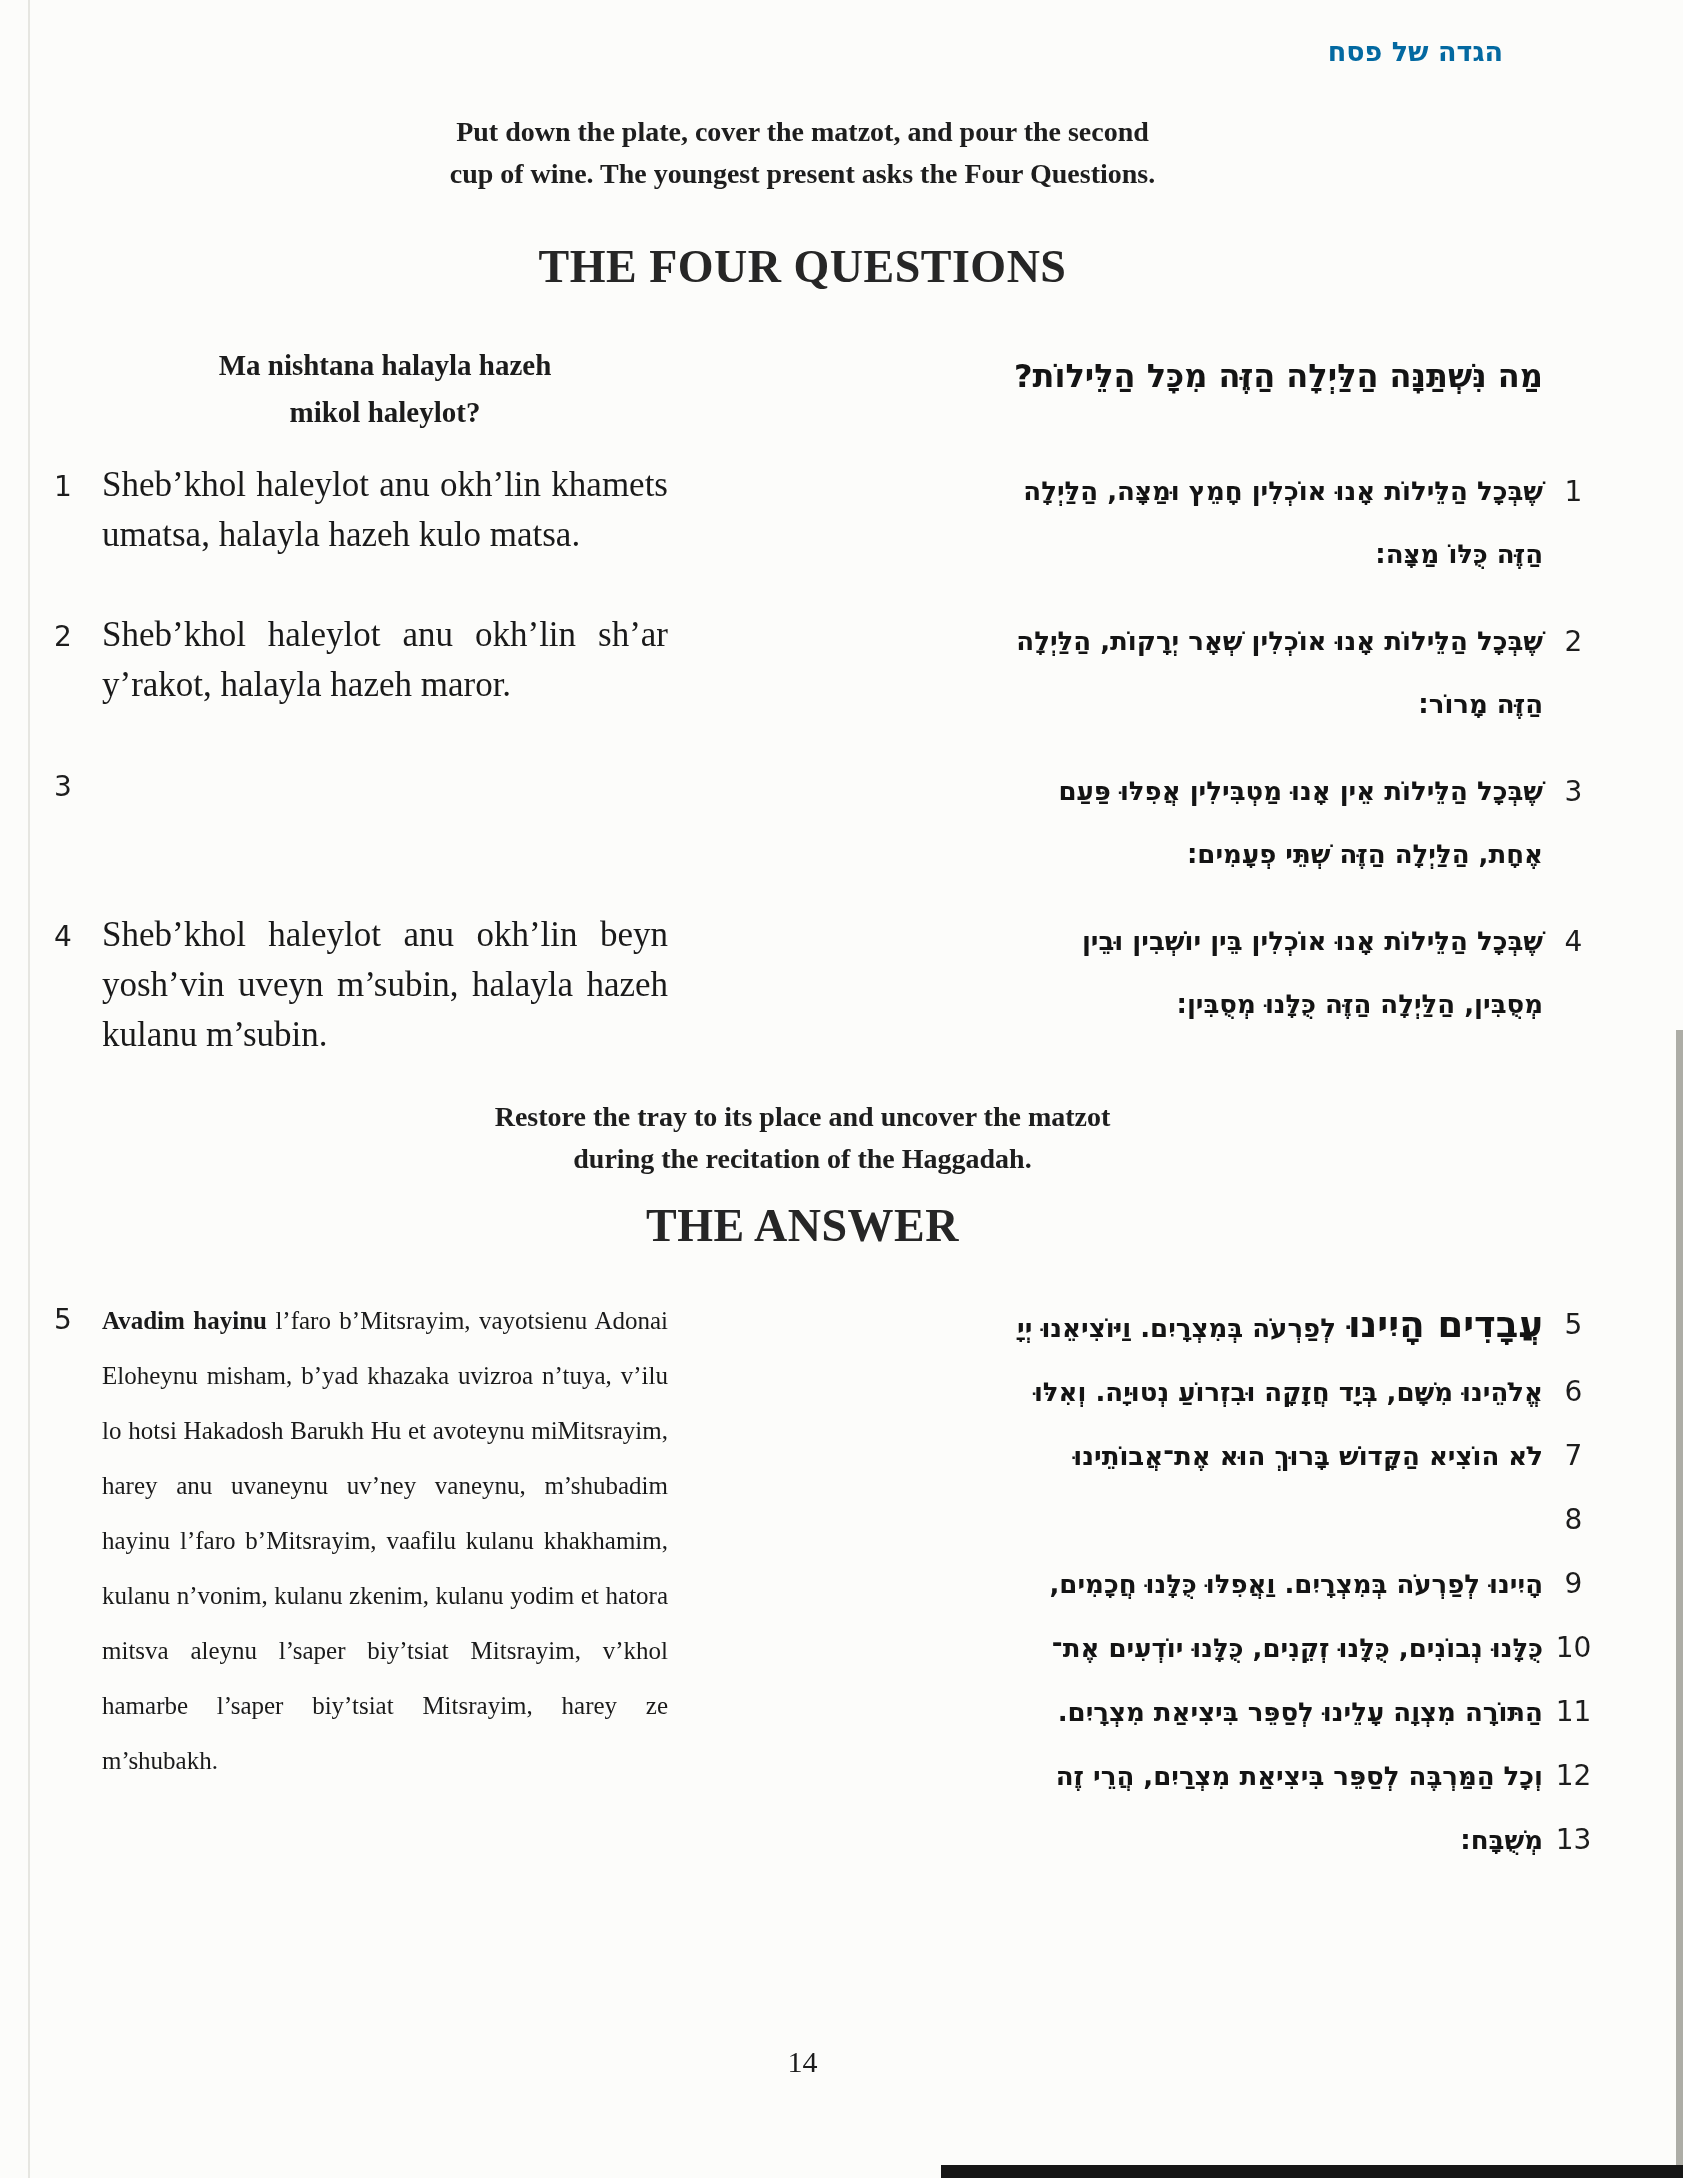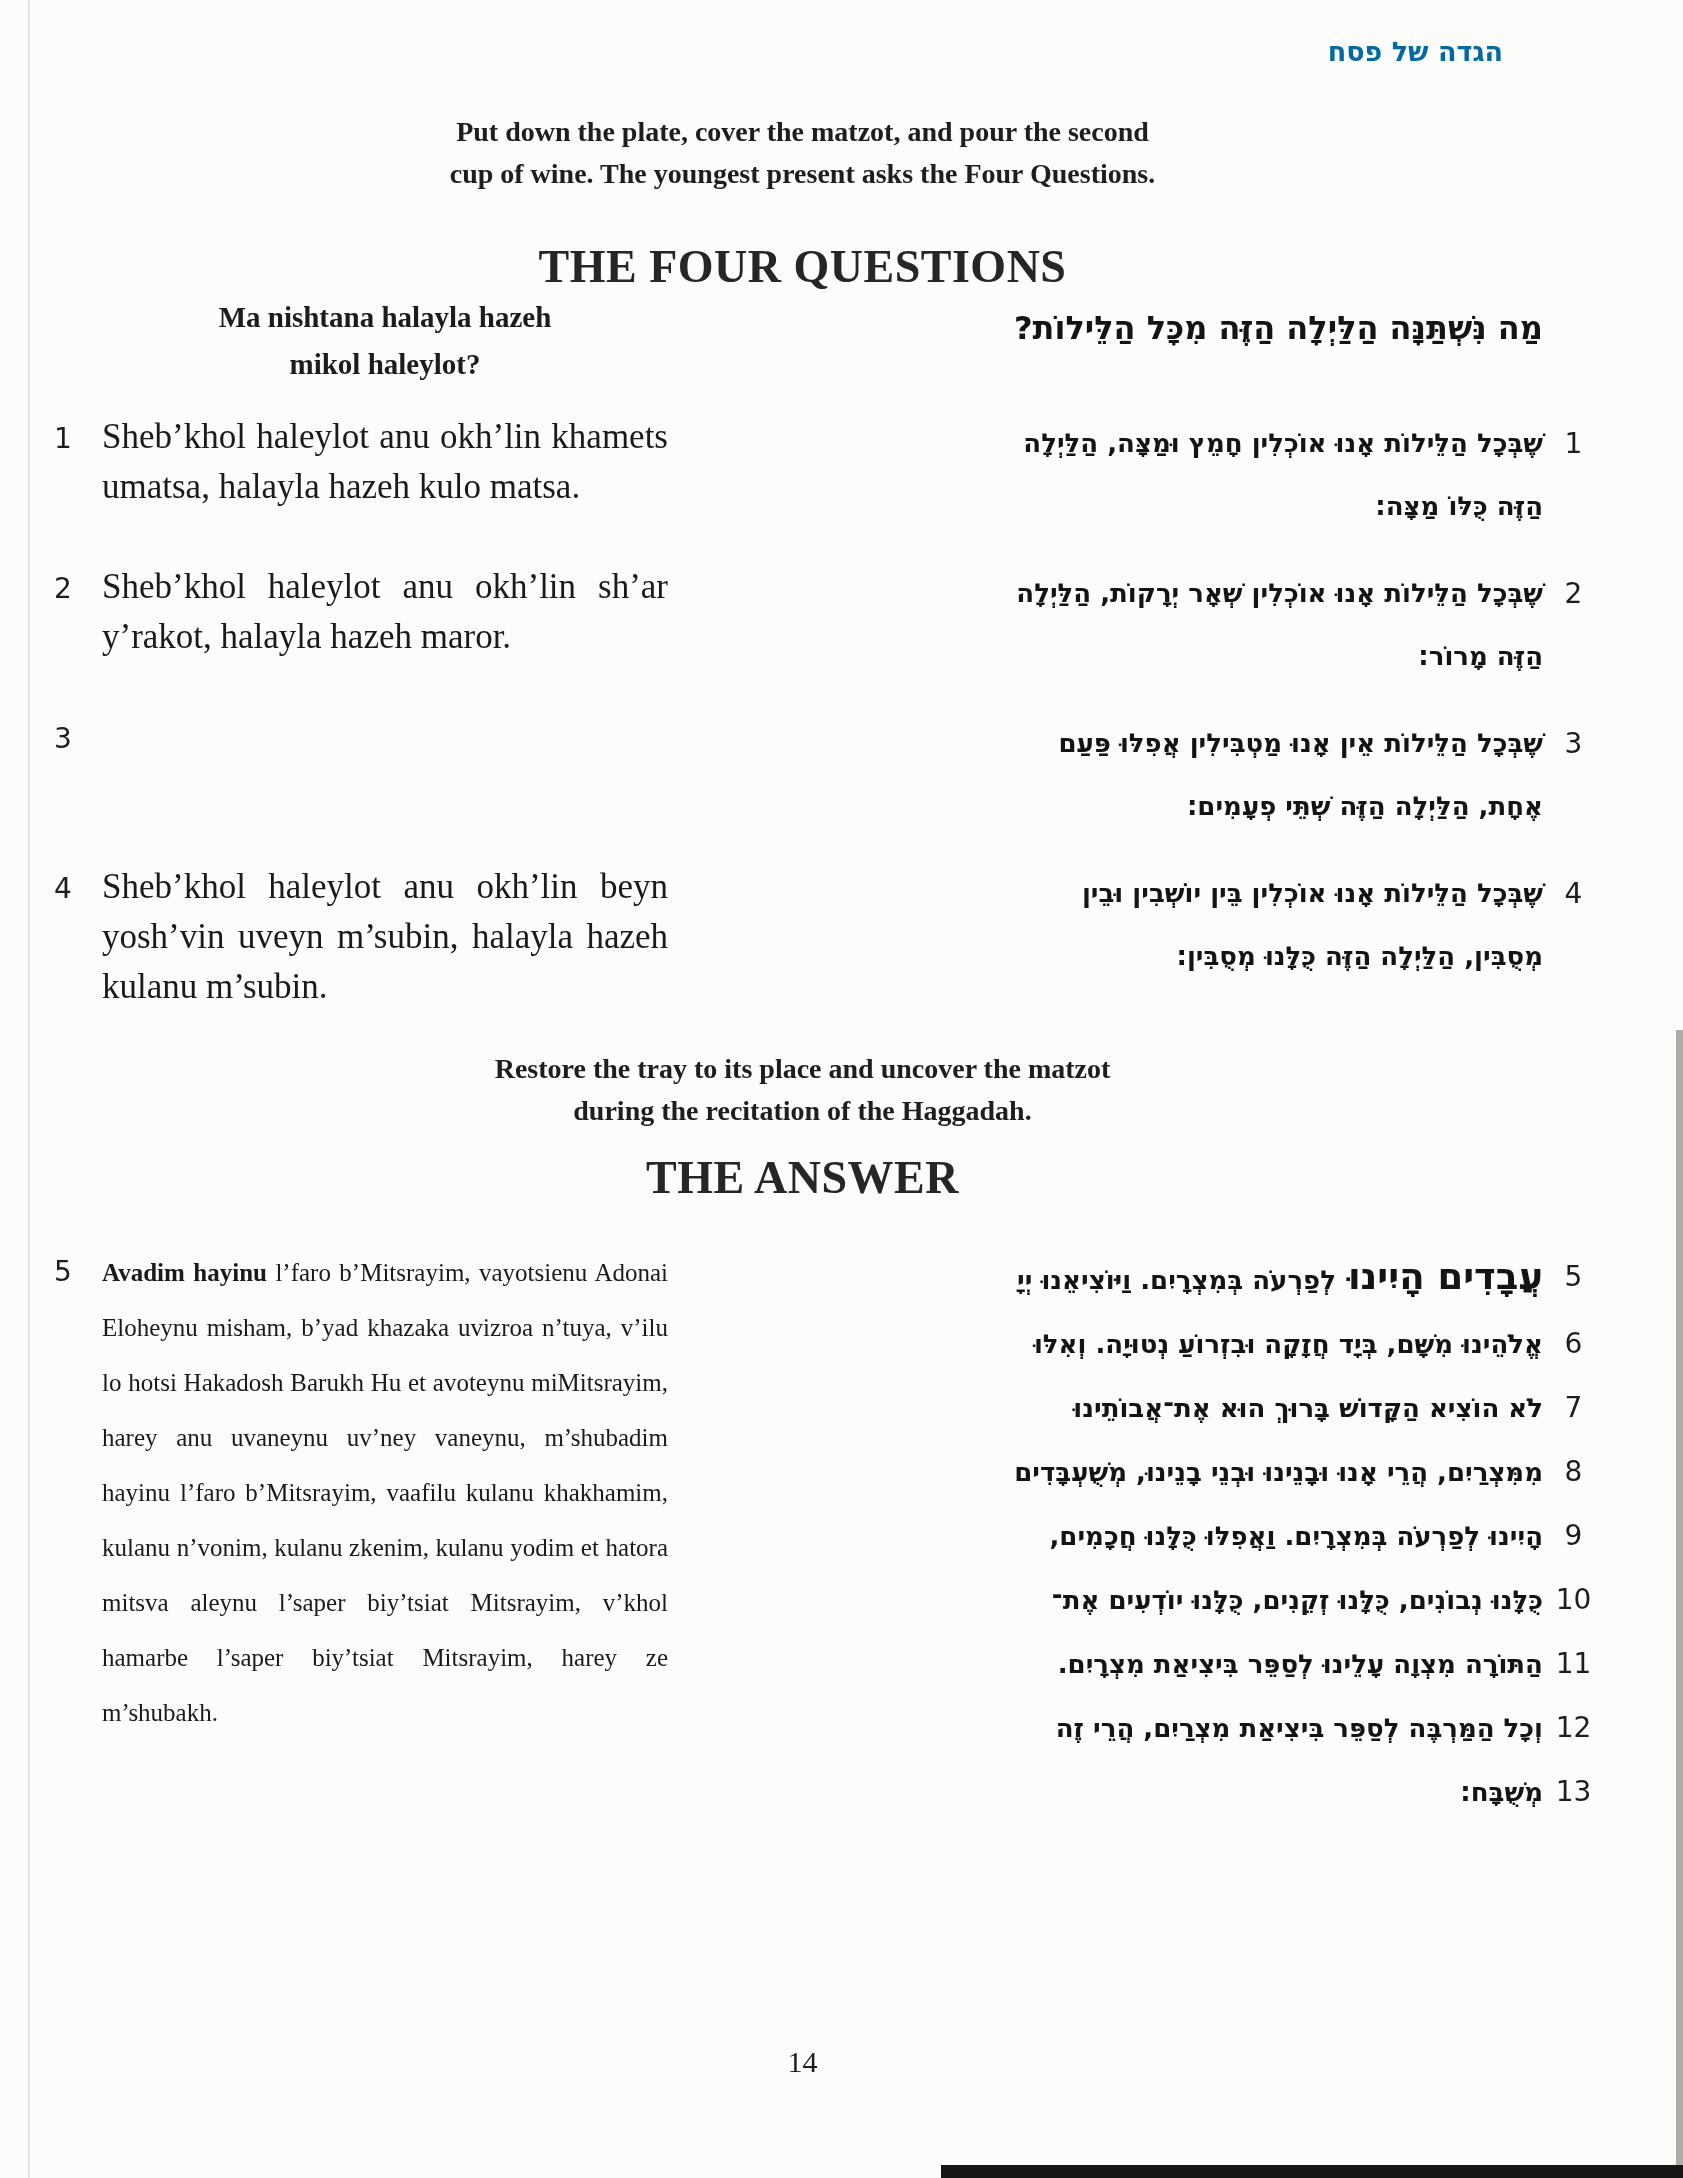--- a/index.html
+++ b/index.html
@@ -20,21 +20,21 @@
     position:absolute;top:36px;right:180px;
     font-family:"DejaVu Sans",sans-serif;font-weight:bold;font-size:27px;color:#0369a1;
   }
 
   .content{position:absolute;left:54px;right:79px;top:111px;}
 
   .centered{text-align:center;padding-right:53px;}
   .instr{font-weight:bold;font-size:28px;line-height:42px;color:#1e1e1e;}
   .instr-top{margin-bottom:44px;}
   .h1{font-weight:bold;font-size:46px;line-height:55px;letter-spacing:0.5px;color:#262626;}
-  .h1-fq{}
+  .h1-fq{margin-bottom:48px;}
   .instr-mid{margin-top:36px;margin-bottom:18px;}
   .h1-ans{margin-bottom:40px;}
 
   .row{display:flex;align-items:flex-start;}
   .numcol-l{flex:0 0 48px;font-family:"DejaVu Sans",sans-serif;font-size:28px;line-height:54px;color:#1d1d1d;}
   .translit{flex:0 0 566px;font-size:35px;line-height:50px;text-align:justify;color:#1a1a1a;}
   .translit p{margin:0;}
   .spacer{flex:1 1 auto;}
   .hebcol{flex:0 0 auto;display:flex;align-items:flex-start;}
   .heb-lines{text-align:right;}
@@ -172,21 +172,20 @@
           <div class="ans-heb-text" lang="he">אֱלֹהֵינוּ מִשָּׁם, בְּיָד חֲזָקָה וּבִזְרוֹעַ נְטוּיָה. וְאִלּוּ</div>
           <div class="numcol-r">6</div>
         </div>
 
         <div class="ans-heb-row">
           <div class="ans-heb-text" lang="he">לֹא הוֹצִיא הַקָּדוֹשׁ בָּרוּךְ הוּא אֶת־אֲבוֹתֵינוּ</div>
           <div class="numcol-r">7</div>
         </div>
 
         <div class="ans-heb-row">
-          <div class="ans-heb-text" lang="he">מִמִּצְרַיִם, הֲרֵי אָנוּ וּבָנֵינוּ וּבְנֵי בָנֵינוּ, מְשֻׁעְבָּדִים</div>
           <div class="numcol-r">8</div>
         </div>
 
         <div class="ans-heb-row">
           <div class="ans-heb-text" lang="he">הָיִינוּ לְפַרְעֹה בְּמִצְרָיִם. וַאֲפִלּוּ כֻּלָּנוּ חֲכָמִים,</div>
           <div class="numcol-r">9</div>
         </div>
 
         <div class="ans-heb-row">
           <div class="ans-heb-text" lang="he">כֻּלָּנוּ נְבוֹנִים, כֻּלָּנוּ זְקֵנִים, כֻּלָּנוּ יוֹדְעִים אֶת־</div>

